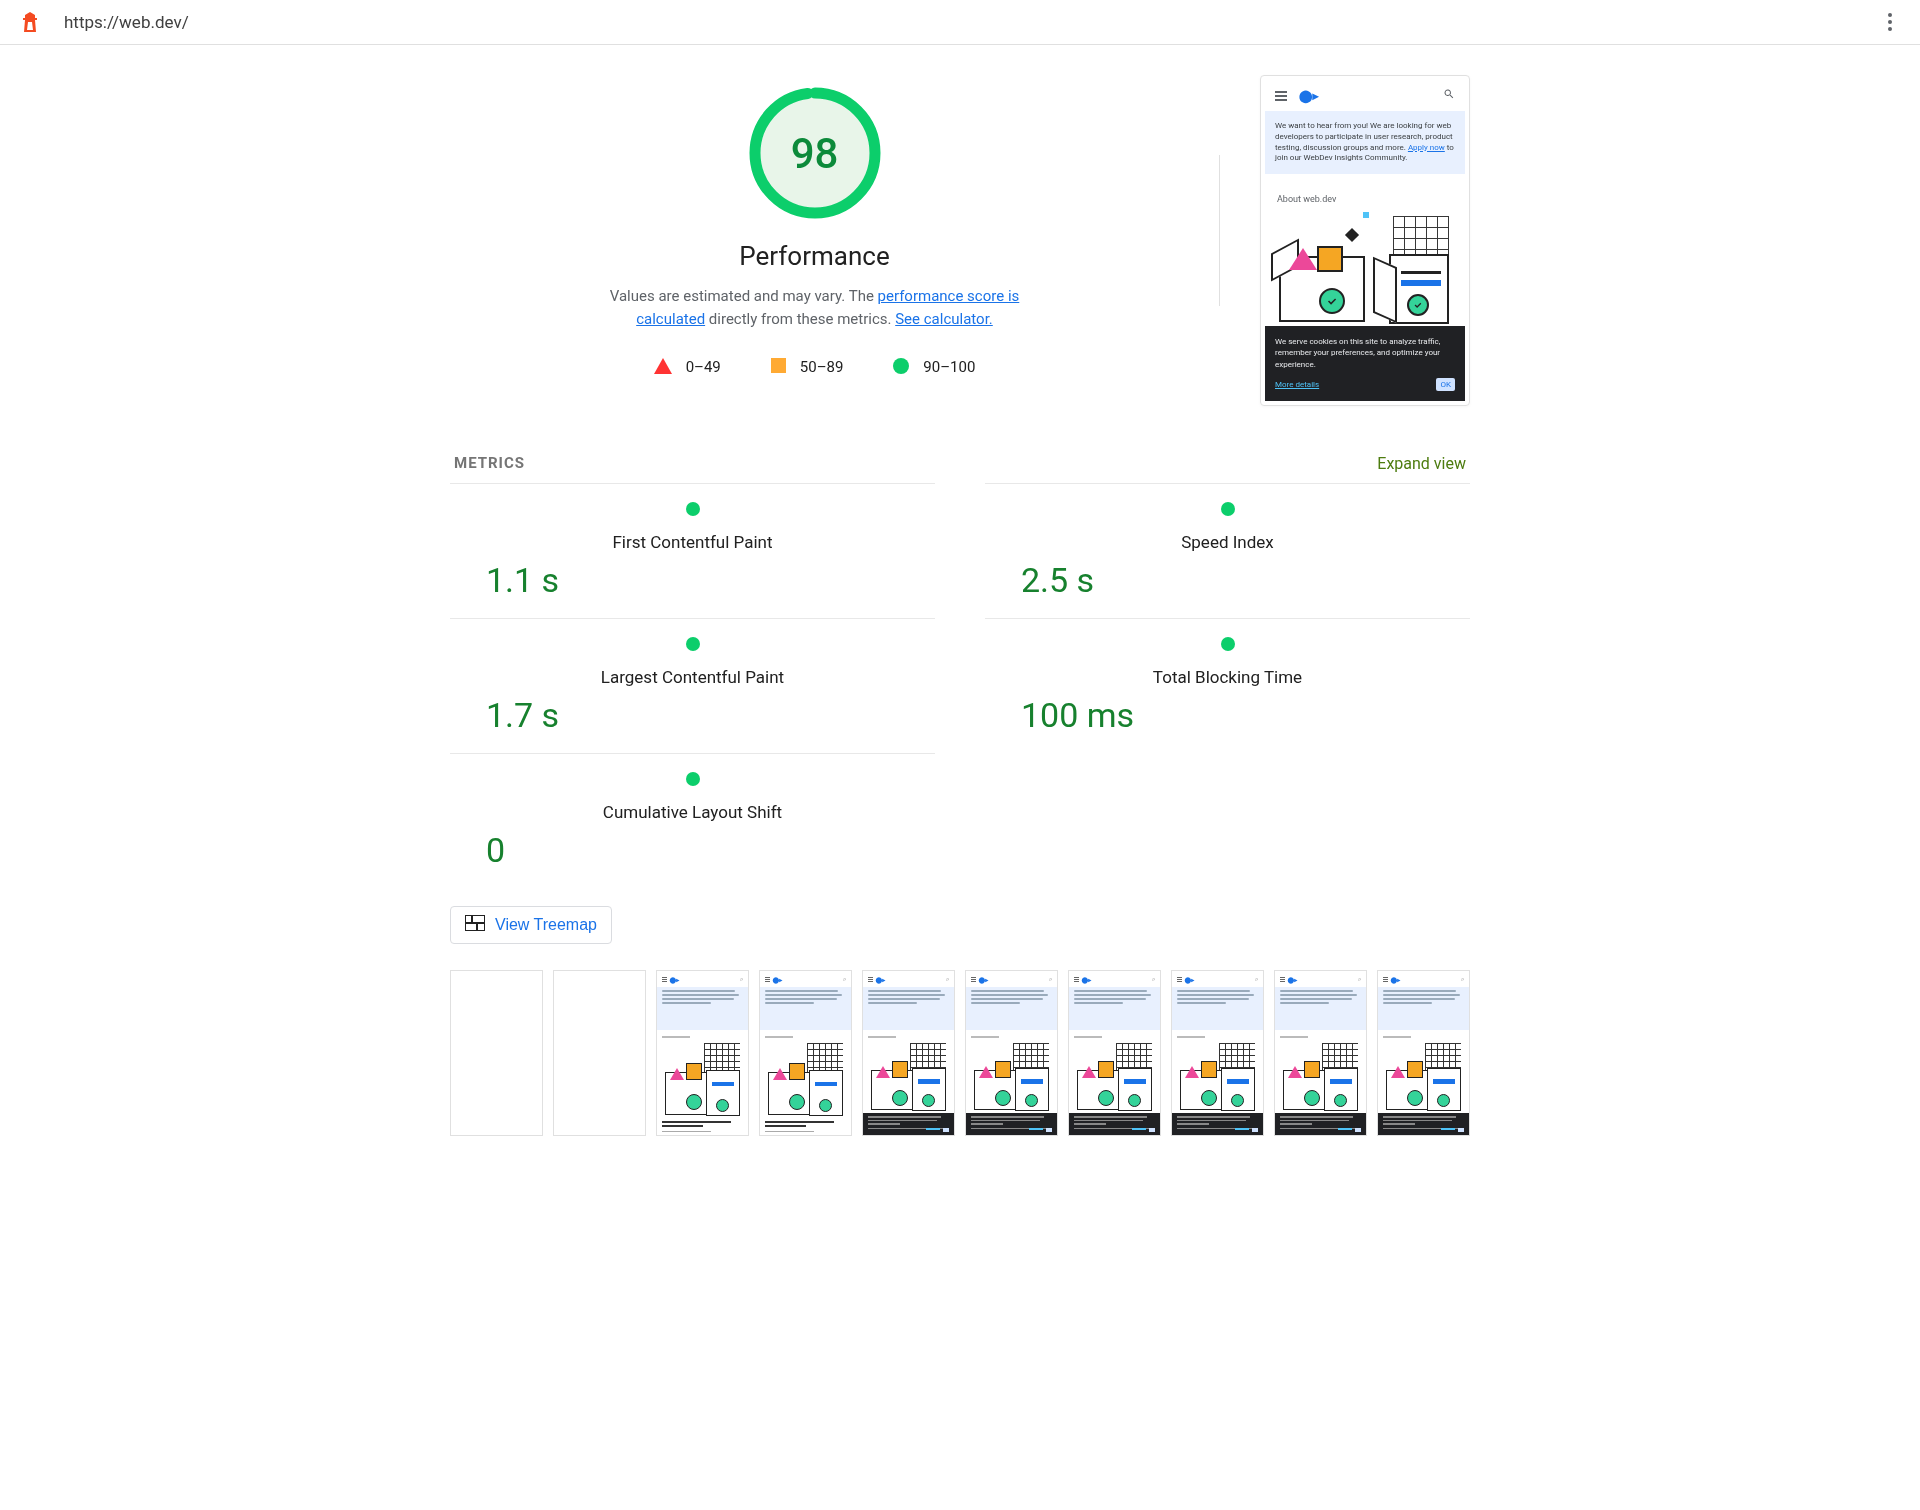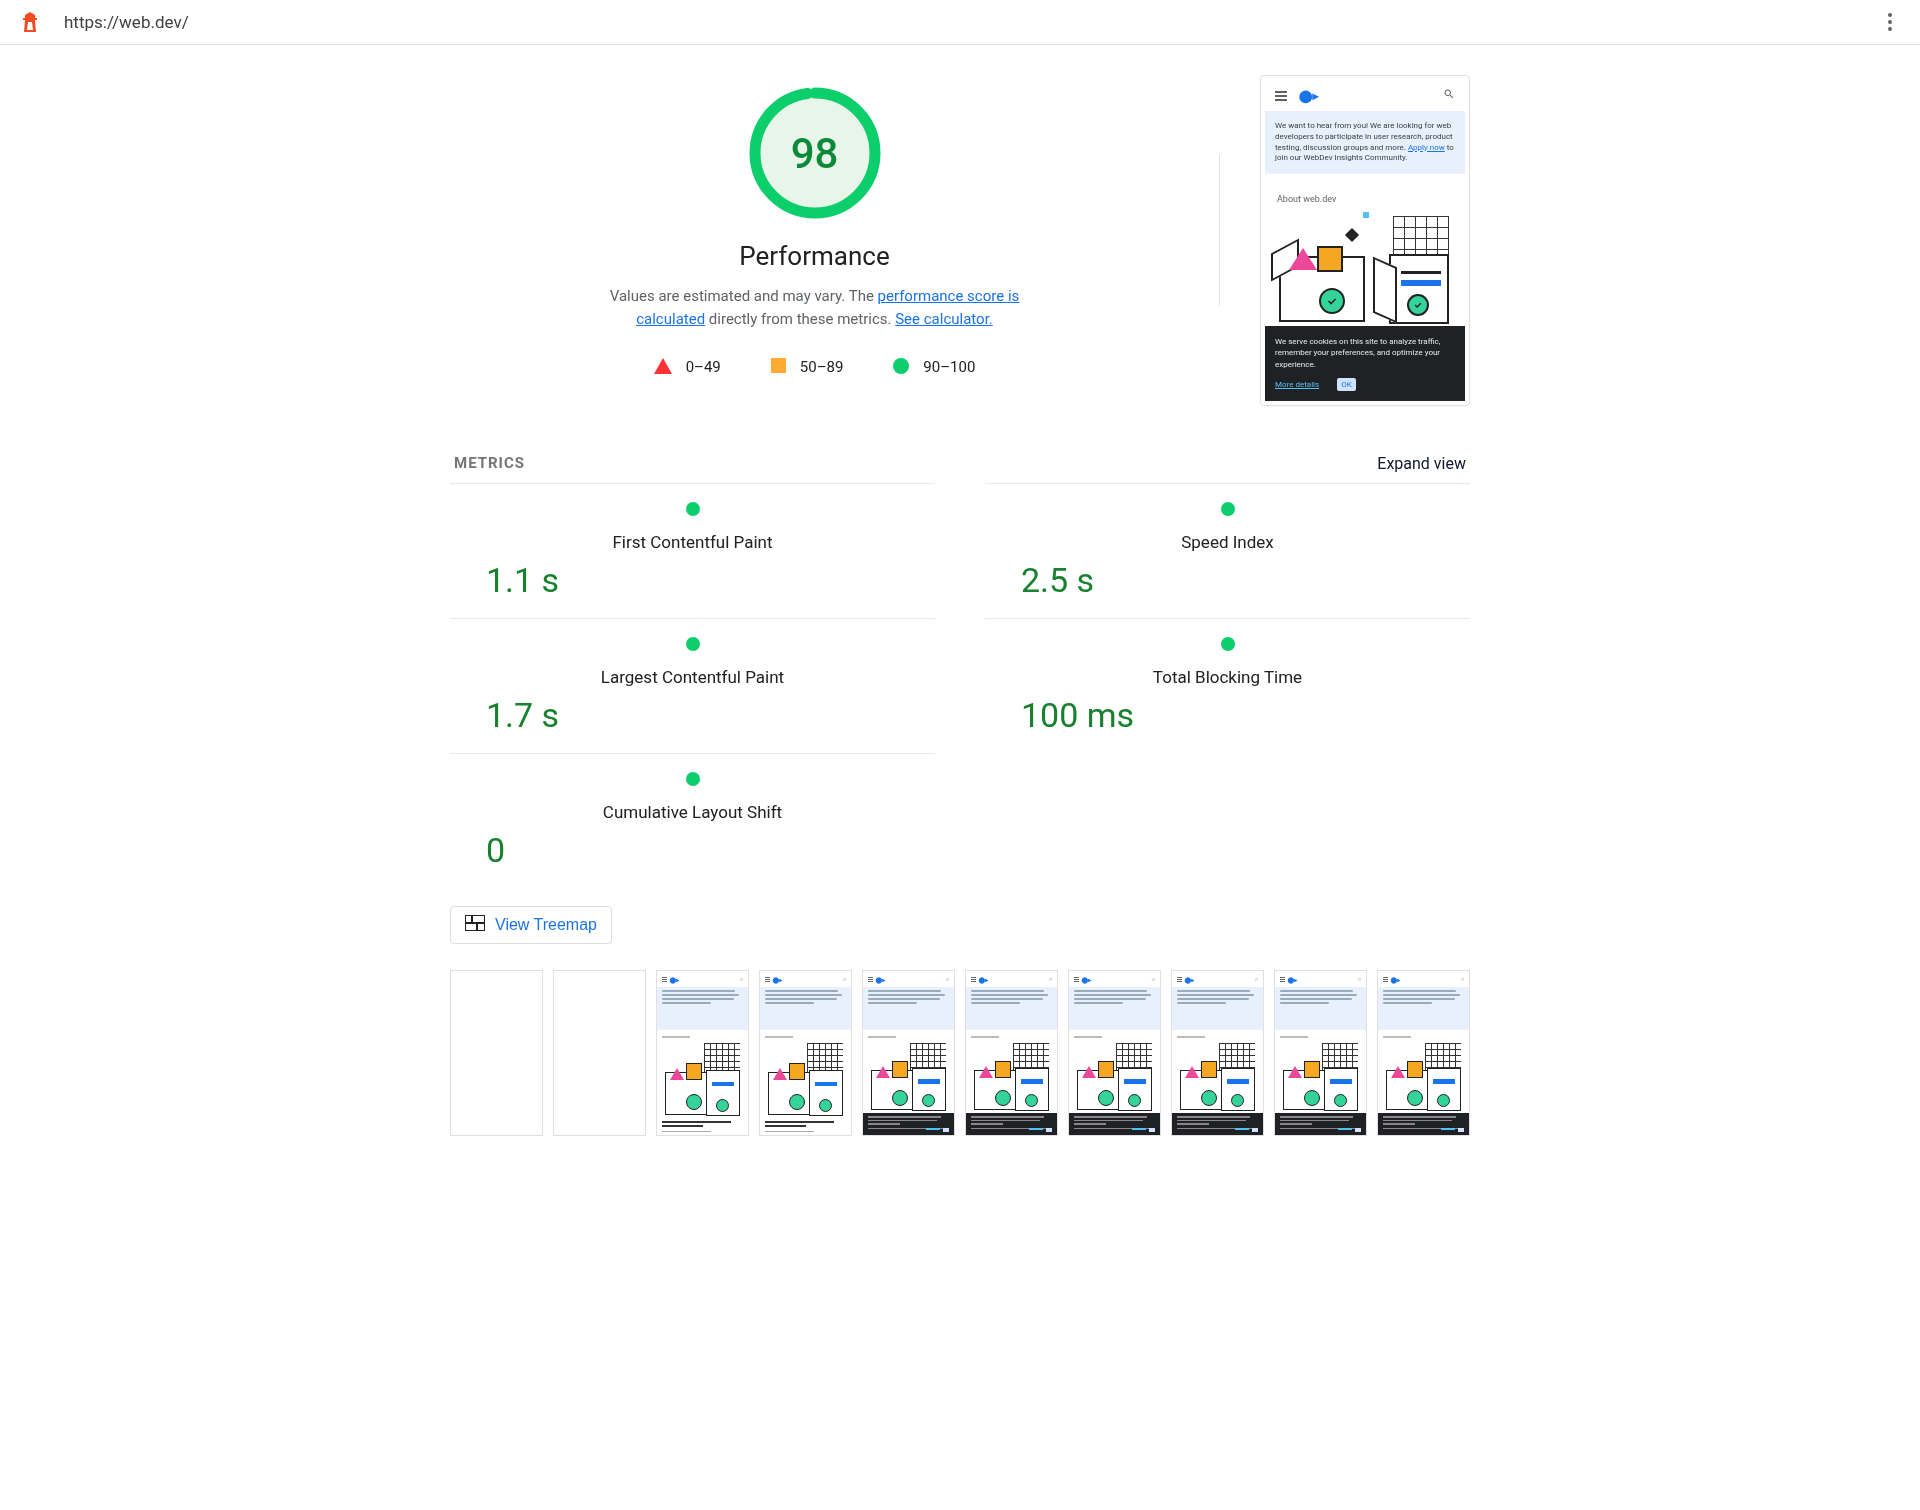--- a/index.html
+++ b/index.html
@@ -57,27 +57,27 @@
   .pv-top { display:flex; align-items:center; justify-content:space-between; padding:8px 10px;}
   .pv-ham { display:flex; flex-direction:column; gap:2px;}
   .pv-ham span{width:12px;height:2px;background:#5f6368;}
   .pv-logo { color:#1a73e8; font-weight:700; font-size:12px; margin-left:6px;}
   .pv-search { color:#5f6368; font-size:12px;}
   .pv-banner { background:#e8f0fe; padding:10px; font-size:8px; color:#3c4043; line-height:1.35;}
   .pv-banner a{ color:#1a73e8; text-decoration:underline;}
   .pv-about { padding:20px 12px 6px; font-size:9px; color:#5f6368;}
   .pv-illus { height:110px; position:relative; margin:6px 10px 0; }
   .pv-cookie { background:#202124; color:#e8eaed; font-size:8px; padding:10px; line-height:1.4;}
-  .pv-cookie-row{ display:flex; justify-content:flex-start; align-items:center; gap:18px; margin-top:8px;}
+  .pv-cookie-row{ display:flex; justify-content:space-between; align-items:center; gap:10px; margin-top:8px;}
   .pv-cookie-row a{ color:#4fc3f7; text-decoration:underline; font-size:8px;}
   .pv-ok{ background:#cfe2ff; color:#1a73e8; padding:1px 4px; font-size:8px; border-radius:2px;}
 
   .section-hdr { display:flex; align-items:center; justify-content:space-between; margin-top: 48px; padding: 0 4px;}
   .sec-title { color:#757575; font-size:15px; letter-spacing:1px; font-weight:700;}
-  .expand { color:#0f172a; font-size:16px; cursor:pointer;}
+  .expand { color:#4d7c0f; font-size:16px; cursor:pointer;}
 
   .metrics-grid { display:grid; grid-template-columns: 1fr 1fr; column-gap: 50px; margin-top:10px;}
   .metric { border-top:1px solid #e8e8e8; padding:18px 6px 18px 6px;}
   .metric-head{ display:flex; align-items:center; gap: 16px; flex-direction: column;}
   .m-dot-g{ width:14px;height:14px;border-radius:50%;background:#0cce6b;}
   .m-sq-o{ width:13px;height:13px;background:#fa3;}
   .m-name{ font-size:17px; color:#212121;}
   .m-val{ font-size:34px; font-weight:400; margin-left:30px; margin-top:8px;}
   .val-green{ color:#17812e;}
   .val-orange{ color:#c33300;}

